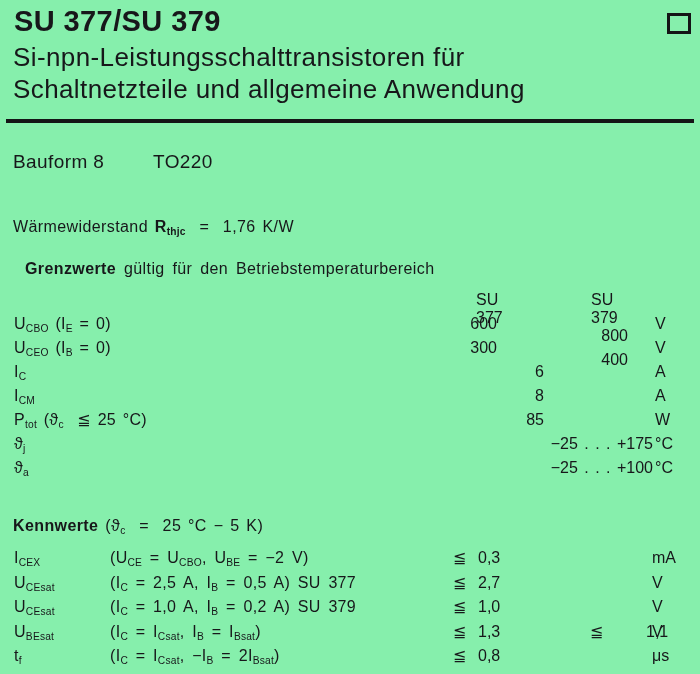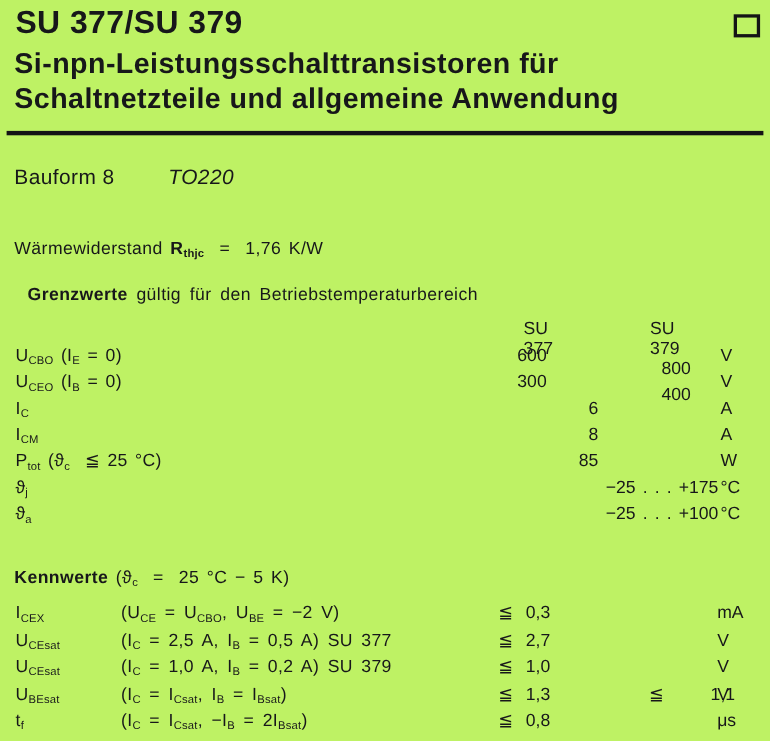--- a/index.html
+++ b/index.html
@@ -1,18 +1,18 @@
 <!DOCTYPE html>
 <html><head>
 <meta charset="utf-8">
 <style>
   html,body { margin:0; padding:0; background:#ededea; }
   .page {
     position:relative; width:700px; height:674px; margin:0 auto;
-    background:#bef264; color:#17171a;
+    background:#86efac; color:#17171a;
     font-family:"Liberation Sans", sans-serif;
     overflow:hidden;
   }
   .b { font-weight:700; }
   .rich { white-space:pre; }
   sub {
     font-size:0.64em; line-height:0;
     position:relative; top:0.34em; vertical-align:baseline;
     letter-spacing:0.2px;
   }
@@ -21,30 +21,30 @@
   .title {
     position:absolute; left:14px; top:5px;
     font-size:29px; font-weight:700; letter-spacing:0.4px;
   }
   .corner-mark {
     position:absolute; left:667px; top:13px;
     width:18px; height:15px; border:3px solid #141416;
   }
   .subtitle {
     position:absolute; left:13px; top:41px;
-    font-size:26px; font-weight:700; letter-spacing:0.4px; line-height:32px;
+    font-size:26px; font-weight:400; letter-spacing:0.4px; line-height:32px;
   }
   .rule {
     position:absolute; left:6px; right:6px; top:119px;
     height:4px; background:#141416;
   }
 
   
   .bauform { position:absolute; left:13px; top:151px; font-size:19px; letter-spacing:0.4px; }
-  .bauform .pkg { position:absolute; left:140px; top:0; white-space:nowrap;font-style:italic; }
+  .bauform .pkg { position:absolute; left:140px; top:0; white-space:nowrap; }
 
   
   .thermal { position:absolute; left:13px; top:218px; font-size:16px; letter-spacing:0.4px; word-spacing:2px; }
 
   
   .grenz-title { position:absolute; left:13px; top:260px; font-size:16px; letter-spacing:0.4px; word-spacing:3px;margin-left:12px; }
   .colheads { position:absolute; left:0; top:291px; height:20px; font-size:16px; }
   .colhead-1 { position:absolute; left:444px; top:0;margin-left:32px; }
   .colhead-2 { position:absolute; left:591px; top:0; }
 

